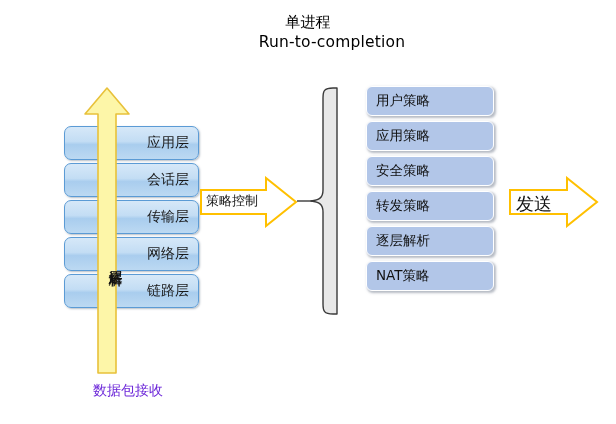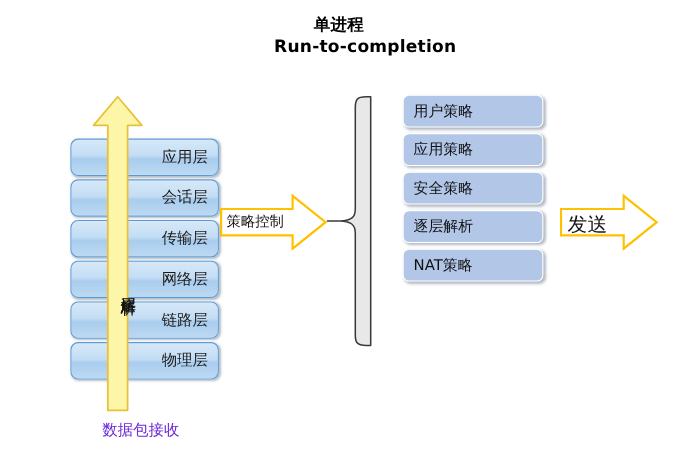--- a/index.html
+++ b/index.html
@@ -19,21 +19,21 @@
   
   #title-block {
     position: absolute;
     left: 0;
     top: 12px;
     width: 616px;
     text-align: center;
     line-height: 1.35;
   }
   #title-block .title-line {
-    font-weight: bold;
+    font-weight: normal;
     font-size: 15px;
     letter-spacing: 0.2px;
     color: #000;
   }
   #title-block .title-line.sub {
     font-size: 15.5px;
     padding-left: 48px;
   }
 
   
@@ -188,23 +188,20 @@
   </div>
   <div class="osi-layer">
     <span class="osi-label">传输层</span>
   </div>
   <div class="osi-layer">
     <span class="osi-label">网络层</span>
   </div>
   <div class="osi-layer">
     <span class="osi-label">链路层</span>
   </div>
-  <div class="osi-layer">
-    <span class="osi-label">物理层</span>
-  </div>
 </div>
 
 <div id="uplink-arrow">
   <svg width="48" height="289" viewBox="0 0 48 289" xmlns="http://www.w3.org/2000/svg">
     <polygon points="24,2 46,28 33,28 33,287 15,287 15,28 2,28" fill="#fdf6a8" stroke="#e8c13a" stroke-width="1.6" stroke-linejoin="round"></polygon>
   </svg>
 </div>
 <div id="uplink-text">逐层解析</div>
 
 <div id="packet-recv-label">数据包接收</div>
@@ -227,20 +224,23 @@
   <div class="policy-box">
     <span class="policy-label">用户策略</span>
   </div>
   <div class="policy-box">
     <span class="policy-label">应用策略</span>
   </div>
   <div class="policy-box">
     <span class="policy-label">安全策略</span>
   </div>
   <div class="policy-box">
+    <span class="policy-label">转发策略</span>
+  </div>
+  <div class="policy-box">
     <span class="policy-label">逐层解析</span>
   </div>
   <div class="policy-box">
     <span class="policy-label">NAT策略</span>
   </div>
 </div>
 
 <div id="send-arrow">
   <svg width="90" height="52" viewBox="0 0 90 52" xmlns="http://www.w3.org/2000/svg">
     <polygon points="1,14 58,14 58,2 88,26 58,50 58,38 1,38" fill="#ffffff" stroke="#ffc000" stroke-width="2" stroke-linejoin="miter"></polygon>

